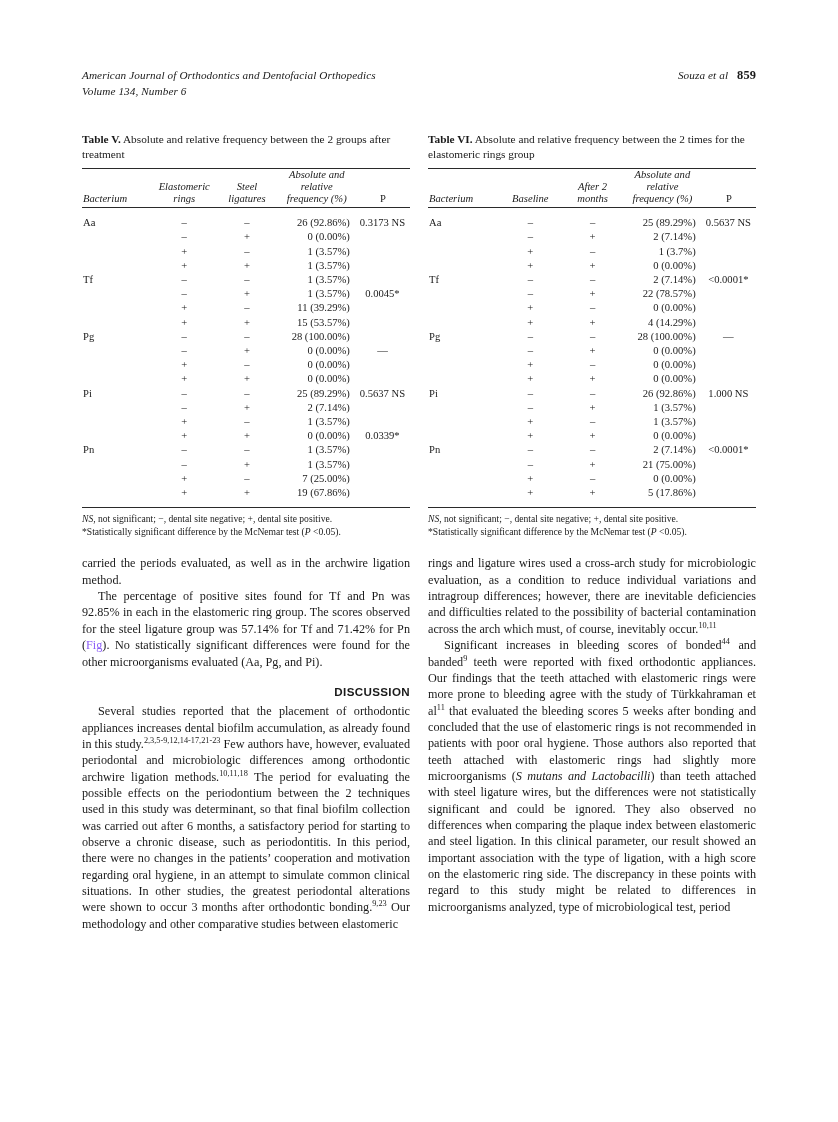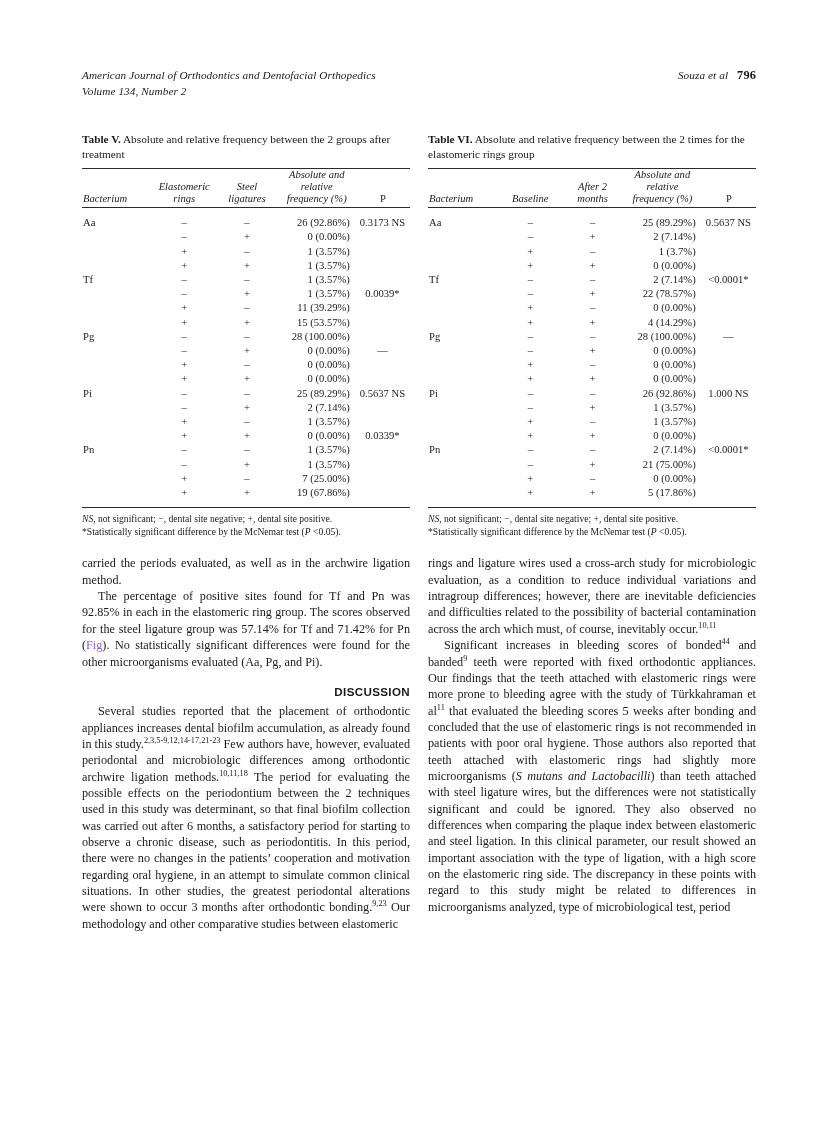--- a/index.html
+++ b/index.html
@@ -134,24 +134,24 @@
 </style>
 </head>
 <body>
 
 <div class="page">
 
   <div class="runhead">
     <div class="runhead-row">
       <div class="runhead-left">American Journal of Orthodontics and Dentofacial Orthopedics</div>
       <div class="runhead-right">
-        <span>Souza et al</span><span class="pageno">796</span>
+        <span>Souza et al</span><span class="pageno">859</span>
       </div>
     </div>
-    <div class="runhead-vol">Volume 134, Number 2</div>
+    <div class="runhead-vol">Volume 134, Number 6</div>
   </div>
 
   <div class="cols">
 
     <div class="col">
 
       <div class="tbl-caption">
         <span class="tnum">Table V.</span>
         <span>Absolute and relative frequency between the 2 groups after treatment</span>
       </div>
@@ -210,21 +210,21 @@
               <td class="c-sign1">–</td>
               <td class="c-sign2">–</td>
               <td class="c-freq">1 (3.57%)</td>
               <td class="c-p"></td>
             </tr>
             <tr>
               <td class="c-bact"></td>
               <td class="c-sign1">–</td>
               <td class="c-sign2">+</td>
               <td class="c-freq">1 (3.57%)</td>
-              <td class="c-p">0.0039*</td>
+              <td class="c-p">0.0045*</td>
             </tr>
             <tr>
               <td class="c-bact"></td>
               <td class="c-sign1">+</td>
               <td class="c-sign2">–</td>
               <td class="c-freq">11 (39.29%)</td>
               <td class="c-p"></td>
             </tr>
             <tr>
               <td class="c-bact"></td>

